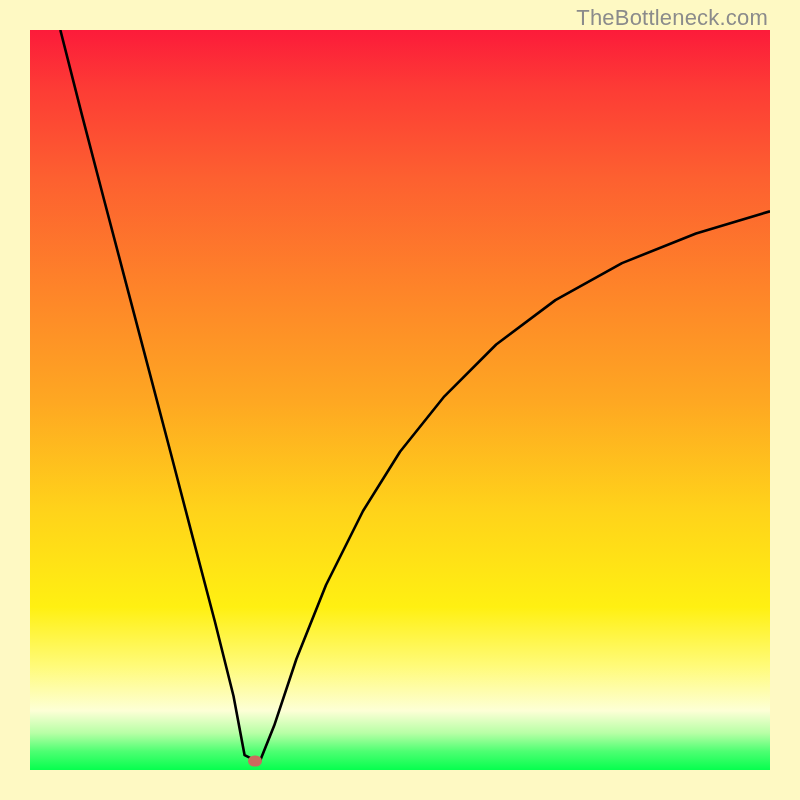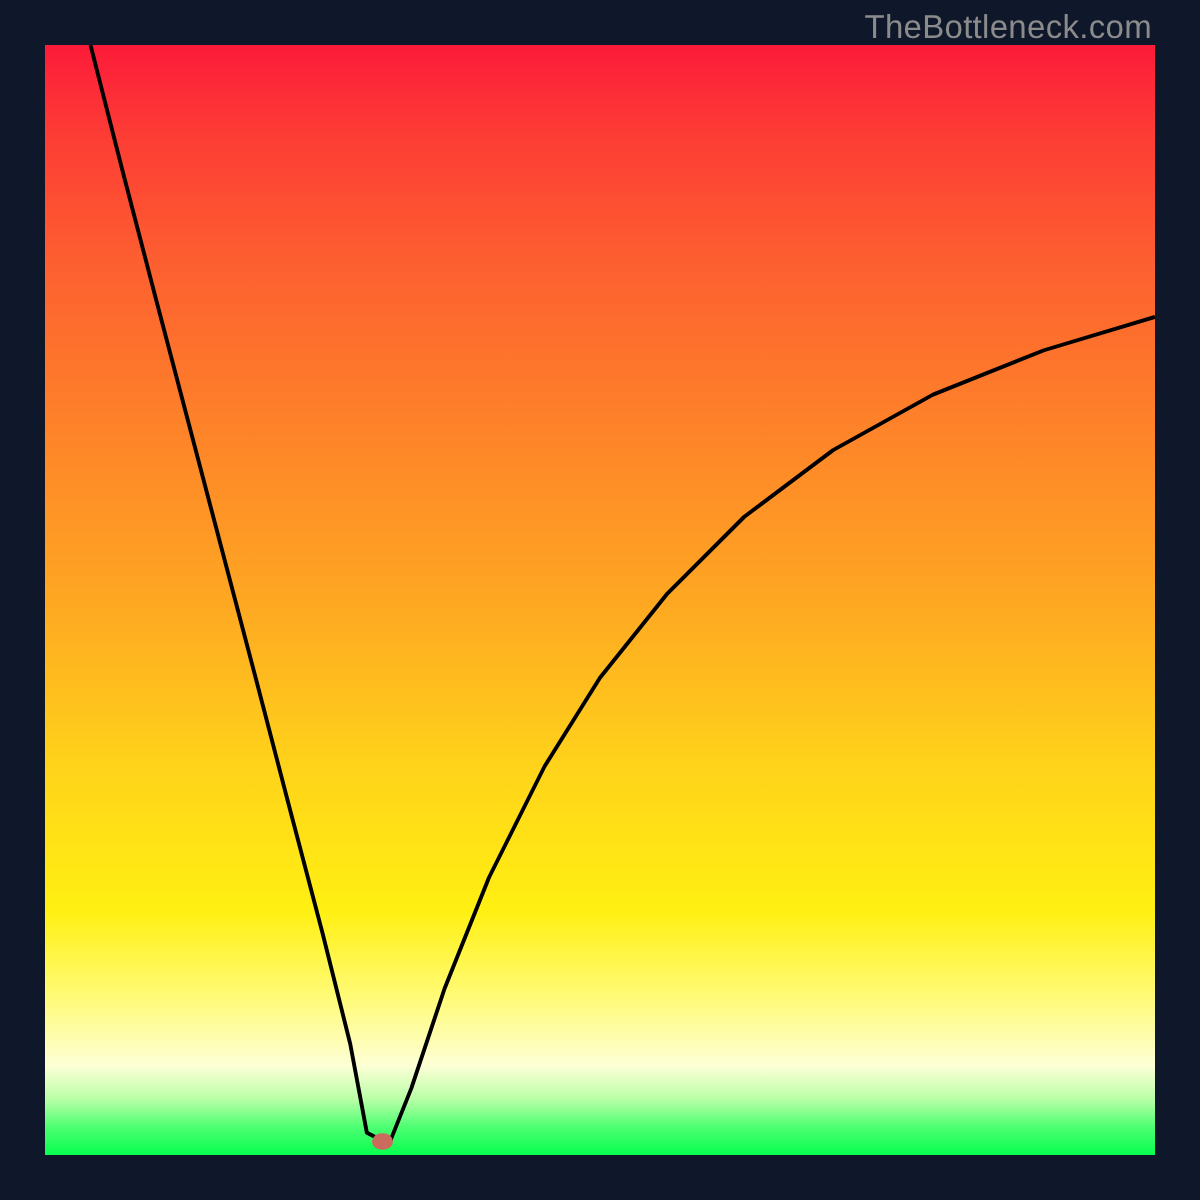--- a/index.html
+++ b/index.html
@@ -10,21 +10,21 @@
     background: #000;
     overflow: hidden;
     font-family: Arial, Helvetica, sans-serif;
   }
   .frame {
     position: absolute;
     left: 0;
     top: 0;
     width: 800px;
     height: 800px;
-    background: #0f172a;
+    background: #fef9c3;
   }
   .plot {
     position: absolute;
     left: 30px;
     top: 30px;
     width: 740px;
     height: 740px;
     background: linear-gradient(to bottom,
       #fc1b3a 0%,
       #fd3c35 8%,

